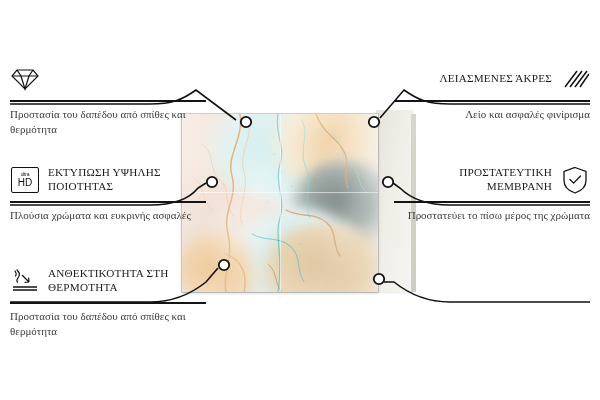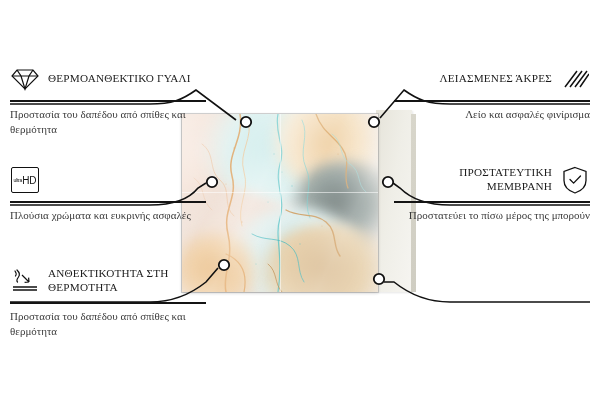--- a/index.html
+++ b/index.html
@@ -61,21 +61,21 @@
     font-family:"Liberation Serif","DejaVu Serif",serif;
   }
   .feat .icon{width:30px;height:30px;flex:0 0 30px;display:flex;align-items:center;justify-content:center;}
   .feat .rule{height:1.6px;background:#141414;margin:4px 0 5px;}
   .feat .desc{
     font-size:11px;line-height:1.38;color:#3a3a3a;
     font-family:"Liberation Serif","DejaVu Serif",serif;
   }
   .hd-badge{
     width:26px;height:24px;border:1.4px solid #111;border-radius:2px;
-    display:flex;flex-direction:row;align-items:center;justify-content:center;
+    display:flex;flex-direction:column;align-items:center;justify-content:center;
     font-family:"Liberation Sans","DejaVu Sans",sans-serif;line-height:1;text-align:center;
   }
   .hd-badge .u{font-size:5px;letter-spacing:-.2px;color:#111;}
   .hd-badge .h{font-size:10px;font-weight:400;color:#111;margin-top:1px;}
 
   .f-l1{top:62px;}  .f-l2{top:163px;} .f-l3{top:264px;}
   .f-r1{top:62px;}  .f-r2{top:163px;} .f-r3{top:264px;}
 </style>
 </head>
 <body>
@@ -152,34 +152,34 @@
   </svg>
 
   <div class="feat left f-l1">
     <div class="head">
       <span class="icon">
         <svg width="28" height="24" viewBox="0 0 28 24" fill="none" stroke="#111" stroke-width="1.2">
           <path d="M6 3h16l5 6-13 13L1 9z"></path>
           <path d="M1 9h26M6 3l4 6-4 0M22 3l-4 6 4 0M10 9l4 13 4-13z"></path>
         </svg>
       </span>
-      <span class="title">ΘΕΡΜΟΑΝΘΕΚΤΙΚΟ ΓΥΑΛΙ</span>
     </div>
     <div class="rule"></div>
     <div class="desc">Προστασία του δαπέδου από σπίθες και θερμότητα</div>
   </div>
 
   <div class="feat left f-l2">
     <div class="head">
       <span class="icon">
         <span class="hd-badge">
           <span class="u">ultra</span>
           <span class="h">HD</span>
         </span>
       </span>
+      <span class="title">ΕΚΤΥΠΩΣΗ ΥΨΗΛΗΣ ΠΟΙΟΤΗΤΑΣ</span>
     </div>
     <div class="rule"></div>
     <div class="desc">Πλούσια χρώματα και ευκρινής ασφαλές</div>
   </div>
 
   <div class="feat left f-l3">
     <div class="head">
       <span class="icon">
         <svg width="28" height="26" viewBox="0 0 28 26" fill="none" stroke="#111" stroke-width="1.2">
           <path d="M6 2c3 3 3 5 1.5 7C6 11 5 12.5 6.5 14" stroke-linecap="round"></path>
@@ -211,17 +211,17 @@
     <div class="head">
       <span class="icon">
         <svg width="26" height="28" viewBox="0 0 26 28" fill="none" stroke="#111" stroke-width="1.3">
           <path d="M13 1.5L24 5.5v9c0 6.5-5 10.5-11 12.5C7 25 2 21 2 14.5v-9z"></path>
           <path d="M8 13.5l3.6 3.6L18.5 10" stroke-linecap="round" stroke-linejoin="round"></path>
         </svg>
       </span>
       <span class="title">ΠΡΟΣΤΑΤΕΥΤΙΚΗ ΜΕΜΒΡΑΝΗ</span>
     </div>
     <div class="rule"></div>
-    <div class="desc">Προστατεύει το πίσω μέρος της μπορούν</div>
+    <div class="desc">Προστατεύει το πίσω μέρος της χρώματα</div>
   </div>
 
 
 </div>
 
 </body></html>

